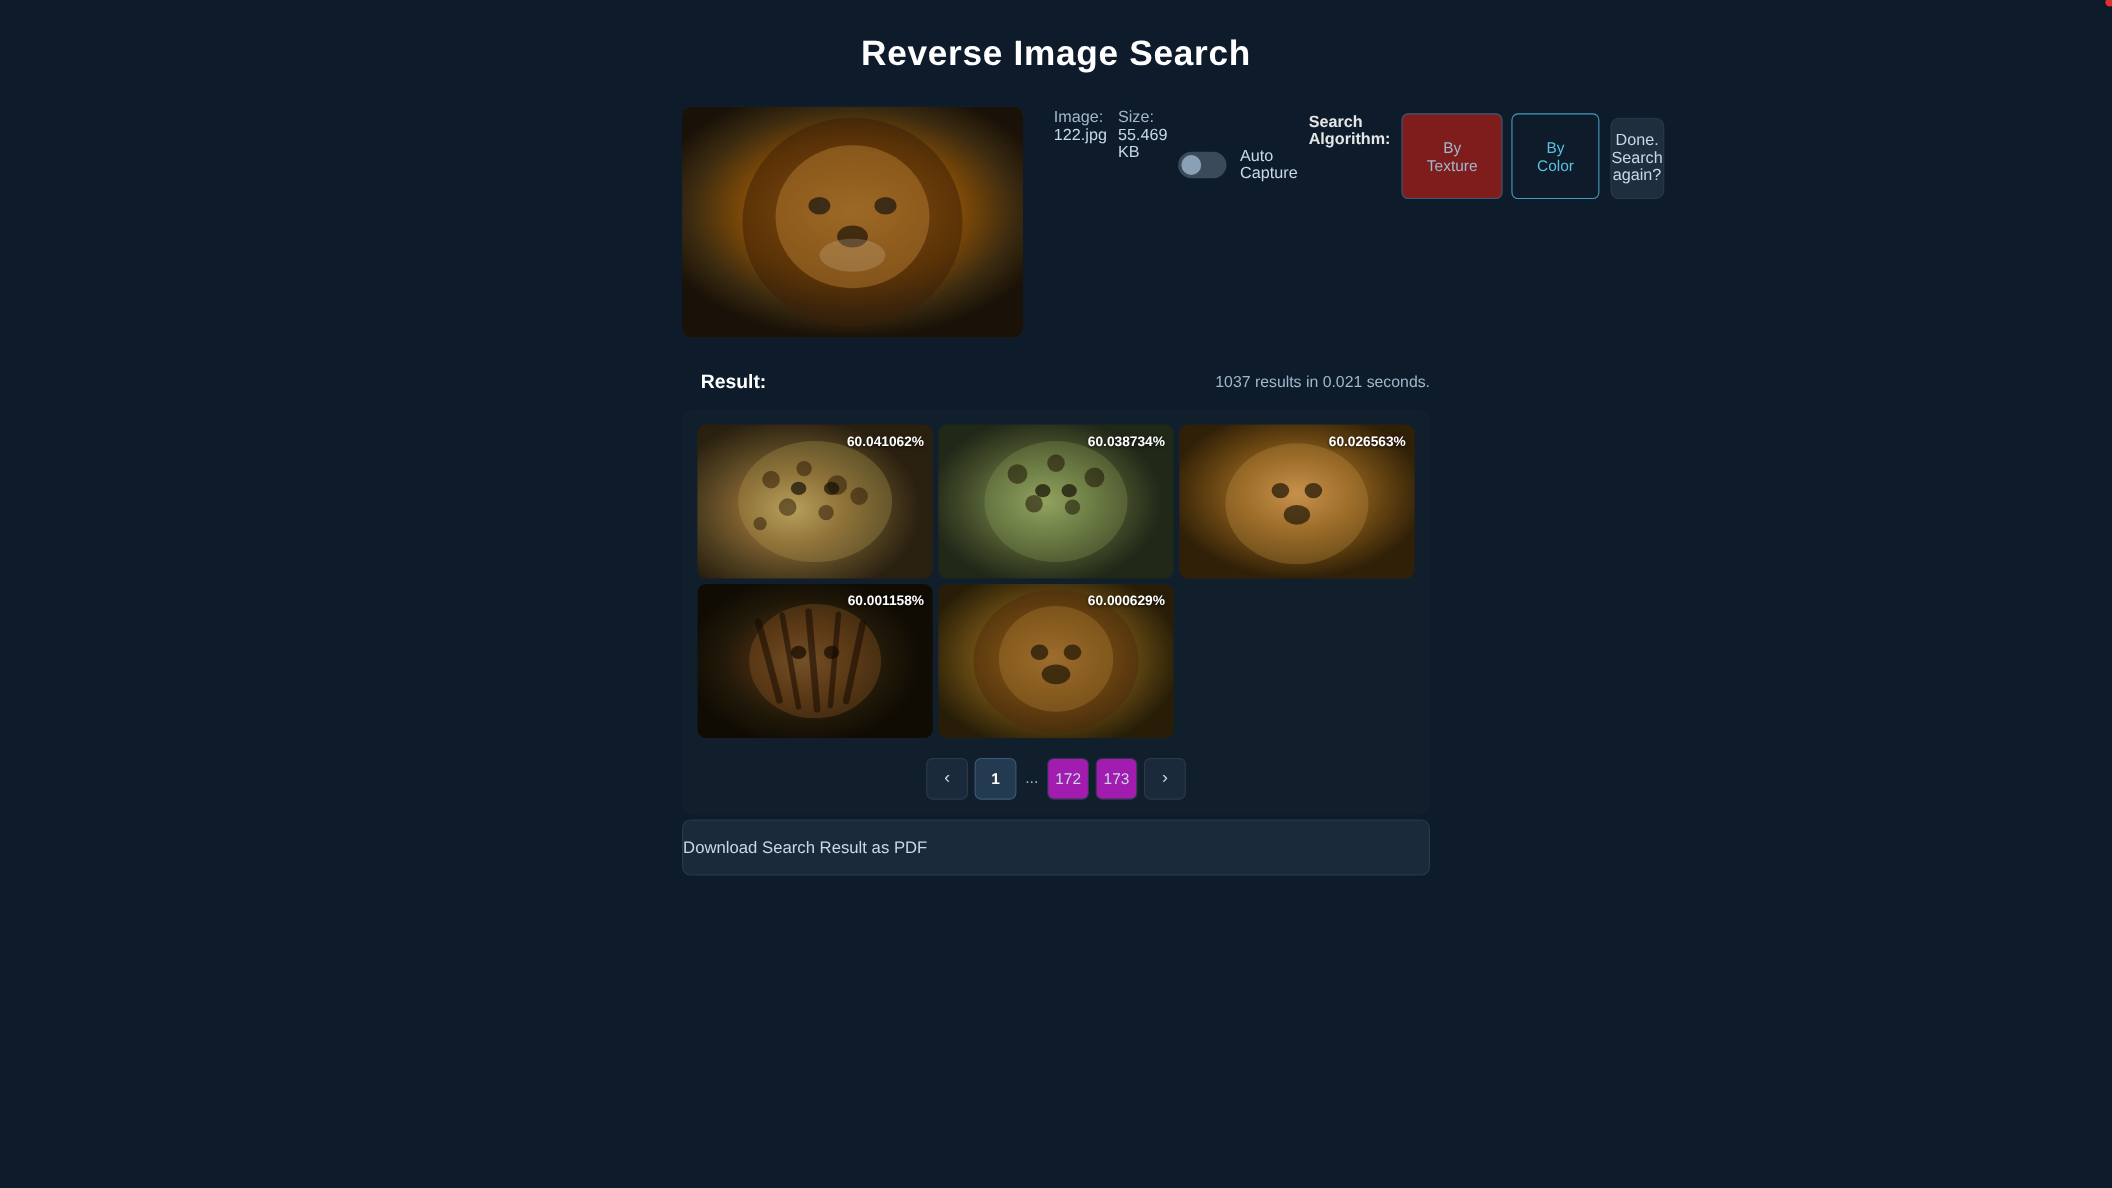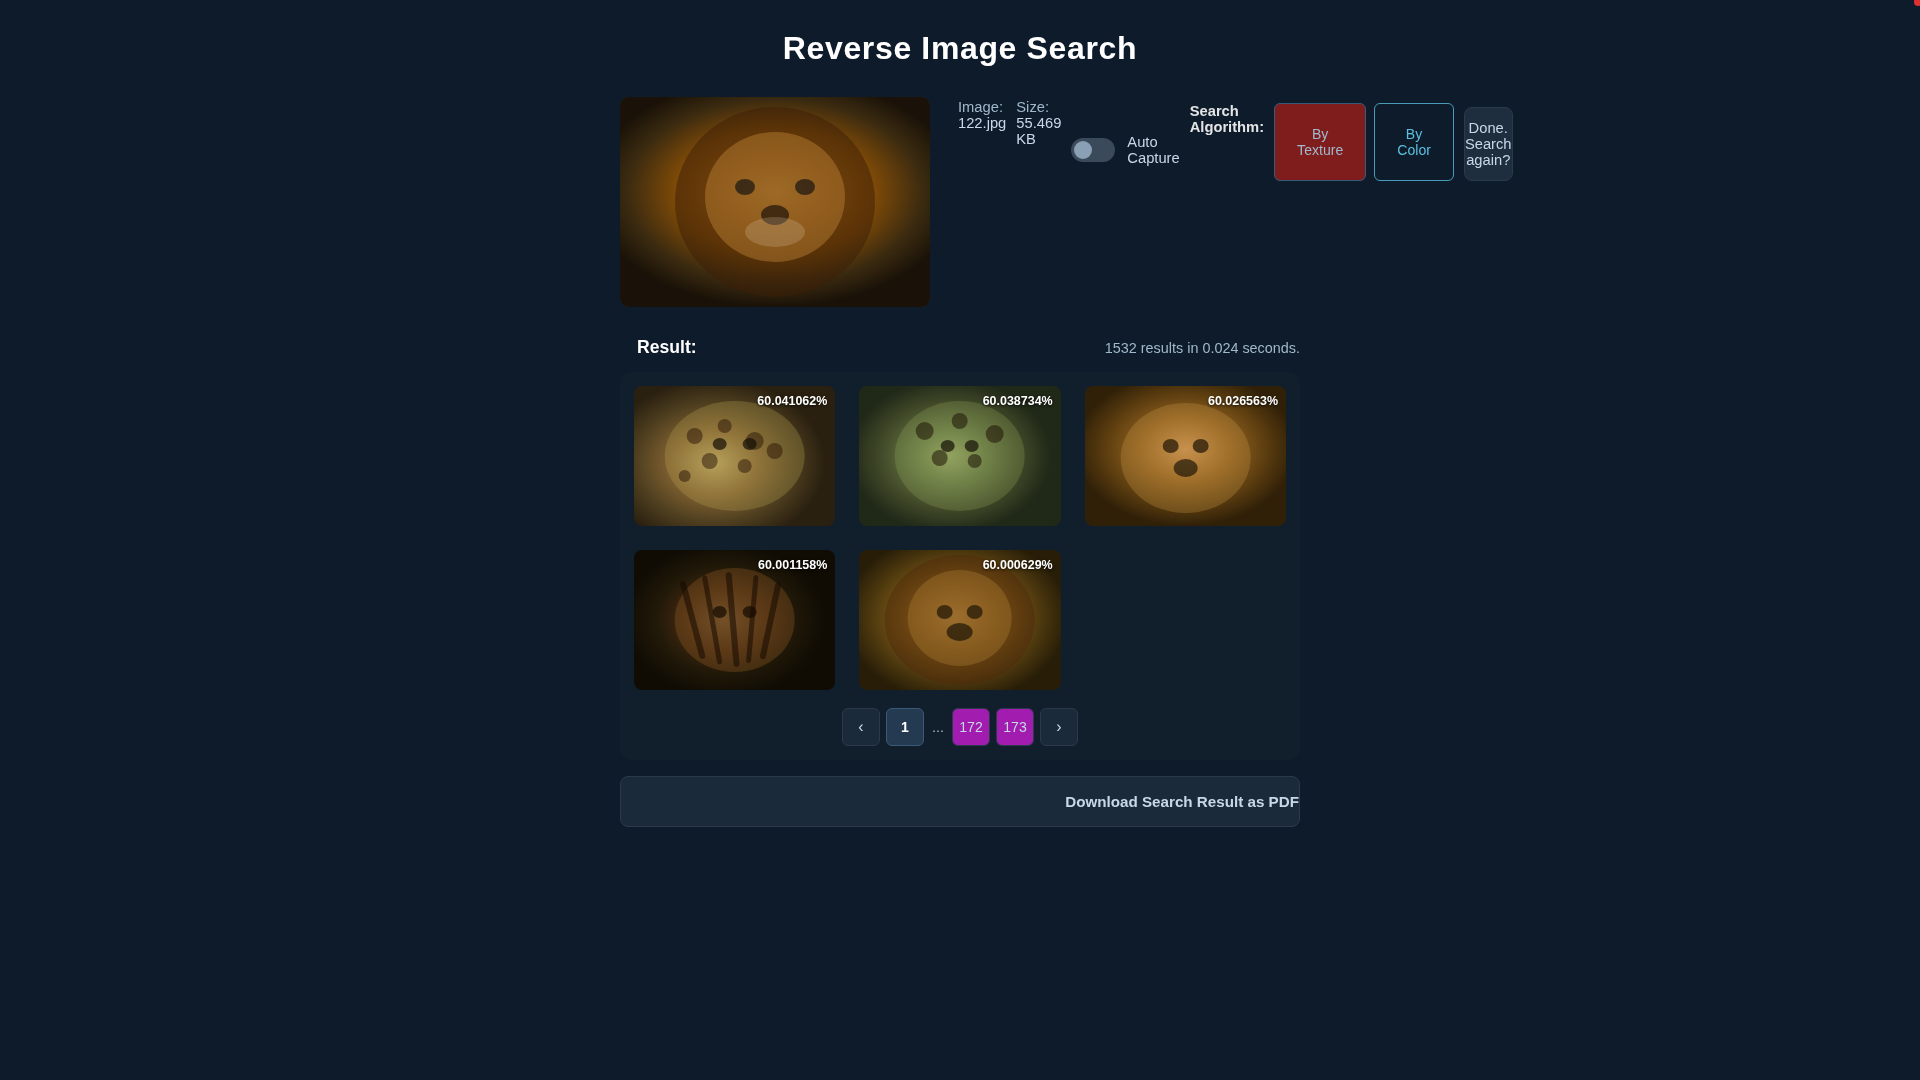--- a/index.html
+++ b/index.html
@@ -175,21 +175,21 @@
 
     .results-grid-container {
       background: #111e2c;
       border-radius: 10px;
       padding: 14px;
     }
 
     .results-grid {
       display: grid;
       grid-template-columns: repeat(3, 1fr);
-      gap: 24px;
+      gap: 5px;
       text-decoration: underline;
     }
 
     .result-item {
       position: relative;
       border-radius: 8px;
       overflow: hidden;
       height: 140px;
       background: #1a2a3a;
       cursor: pointer;
@@ -273,31 +273,31 @@
       color: #c8d8e8;
       font-size: 1rem;
       cursor: pointer;
       display: flex;
       align-items: center;
       justify-content: center;
     }
 
     
     .download-btn {
-      margin-top: 16px;
+      margin-top: 4px;
       width: 100%;
       padding: 16px 0;
       background: #1a2a3a;
       border: 1.5px solid #2a3a4a;
       border-radius: 8px;
       color: #c8d8e8;
       font-size: 0.95rem;
-      font-weight: 700;
-      cursor: pointer;
-      text-align: right;
+      font-weight: 400;
+      cursor: pointer;
+      text-align: left;
     }
 
     
     .red-dot {
       width: 8px;
       height: 8px;
       background: #e03030;
       border-radius: 50%;
       display: inline-block;
       position: absolute;
@@ -357,21 +357,21 @@
         <button class="algo-btn">By Texture</button>
         <button class="algo-btn active">By Color</button>
       </div>
 
       <button class="search-again-btn">Done. Search again?</button>
     </div>
   </div>
 
   <div class="result-header">
     <span class="result-label">Result:</span>
-    <span class="result-count">1532 results in 0.024 seconds.</span>
+    <span class="result-count">1037 results in 0.021 seconds.</span>
   </div>
 
   <div class="results-grid-container">
     <div class="results-grid">
 
       <div class="result-item animal-1">
         <svg width="100%" height="100%" viewBox="0 0 200 140" xmlns="http://www.w3.org/2000/svg" style="position:absolute;top:0;left:0;">
           <ellipse cx="100" cy="70" rx="70" ry="55" fill="rgba(180,160,80,0.3)"></ellipse>
 
           <circle cx="60" cy="50" r="8" fill="rgba(40,20,5,0.5)"></circle>

